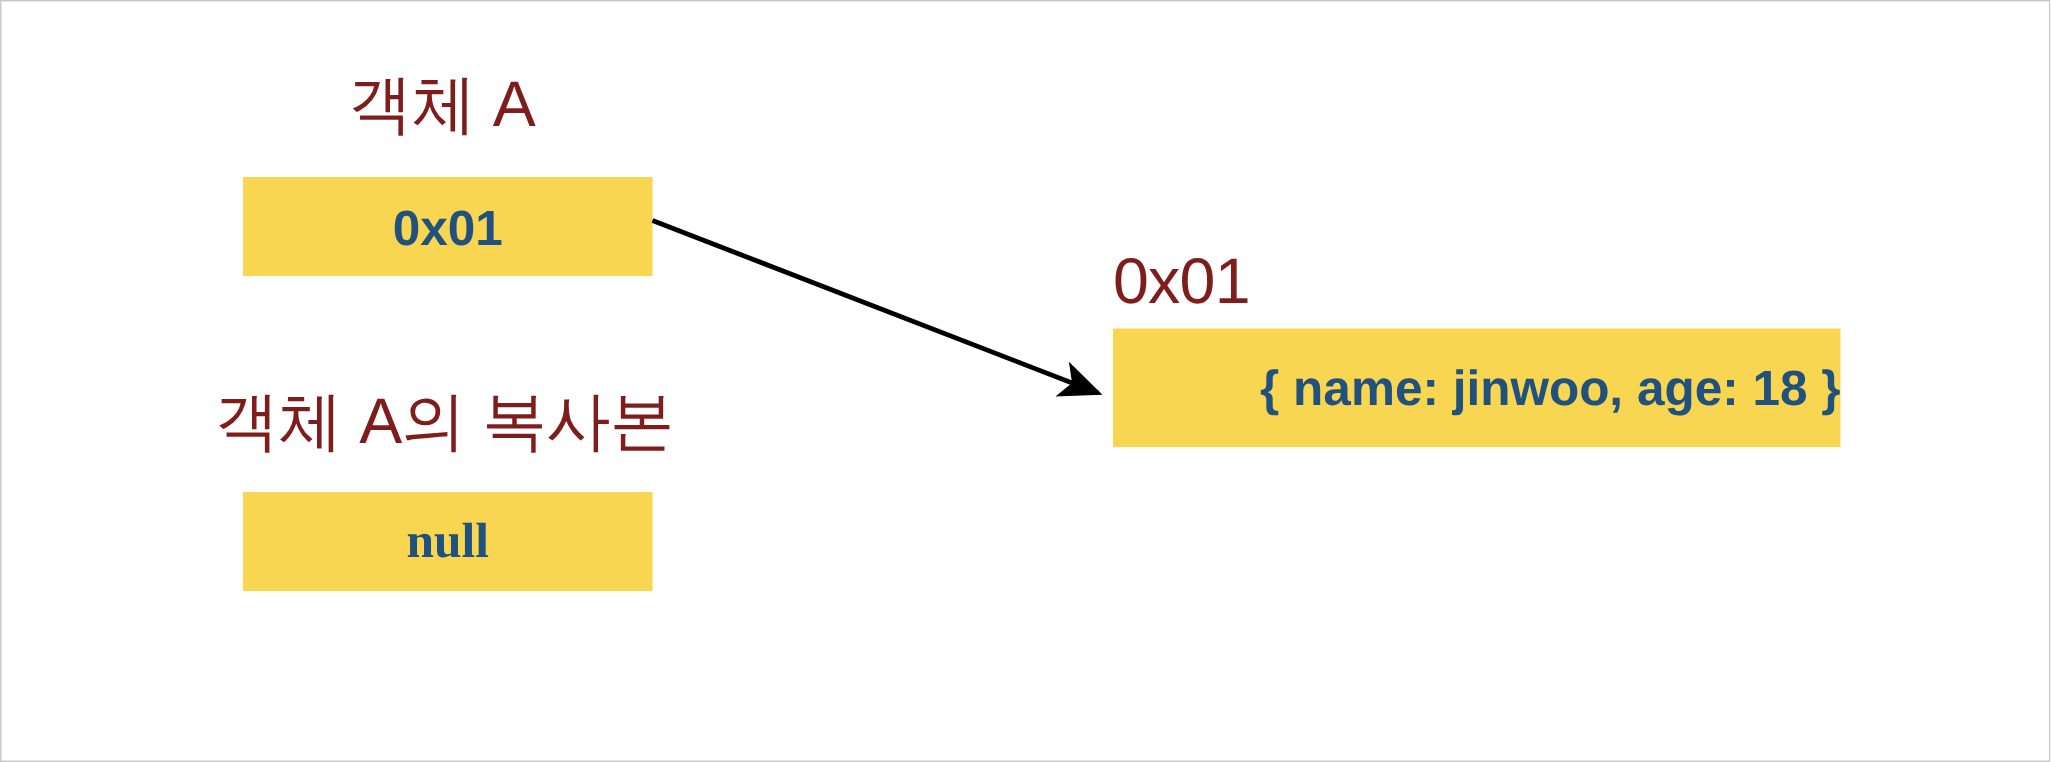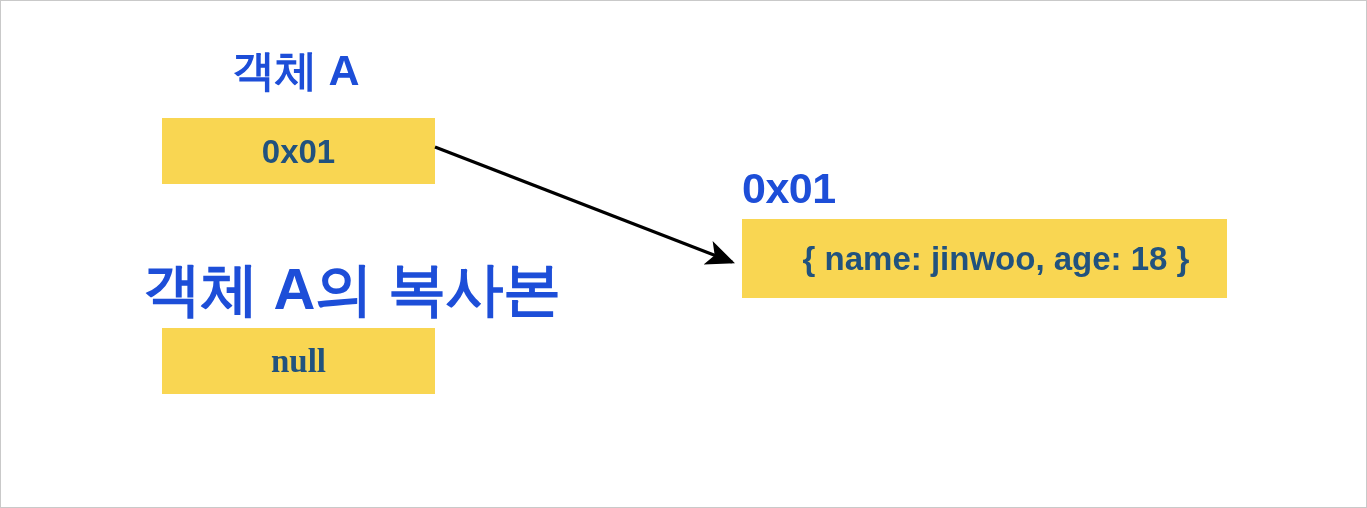--- a/index.html
+++ b/index.html
@@ -16,22 +16,22 @@
     width: 1367px;
     height: 508px;
     background: #ffffff;
     box-sizing: border-box;
     border: 1px solid #c9c9c9;
     overflow: hidden;
   }
 
   .label {
     position: absolute;
-    color: #1d4ed8;
-    font-weight: 700;
+    color: #7f1d1d;
+    font-weight: 400;
     white-space: nowrap;
     line-height: 1;
     letter-spacing: -0.5px;
   }
 
   .slot {
     position: absolute;
     background: #F9D652;
     display: flex;
     align-items: center;
@@ -43,21 +43,21 @@
     font-weight: 700;
     white-space: nowrap;
     line-height: 1;
   }
 
   .slot-centered {
     justify-content: center;
   }
 
   .slot-left {
-    justify-content: center;
+    justify-content: flex-end;
     padding-left: 23px;
   }
 
   
   #slot-object-a {
     left: 161px;
     top: 117px;
     width: 273px;
     height: 66px;
   }
@@ -84,21 +84,21 @@
 
   
   #label-object-a {
     left: 231px;
     top: 48px;
     font-size: 43px;
   }
   #label-object-a-copy {
     left: 142px;
     top: 259px;
-    font-size: 58px;
+    font-size: 43px;
   }
   #label-heap-address {
     left: 741px;
     top: 166px;
     font-size: 43px;
   }
 
   
   #reference-arrow {
     position: absolute;

